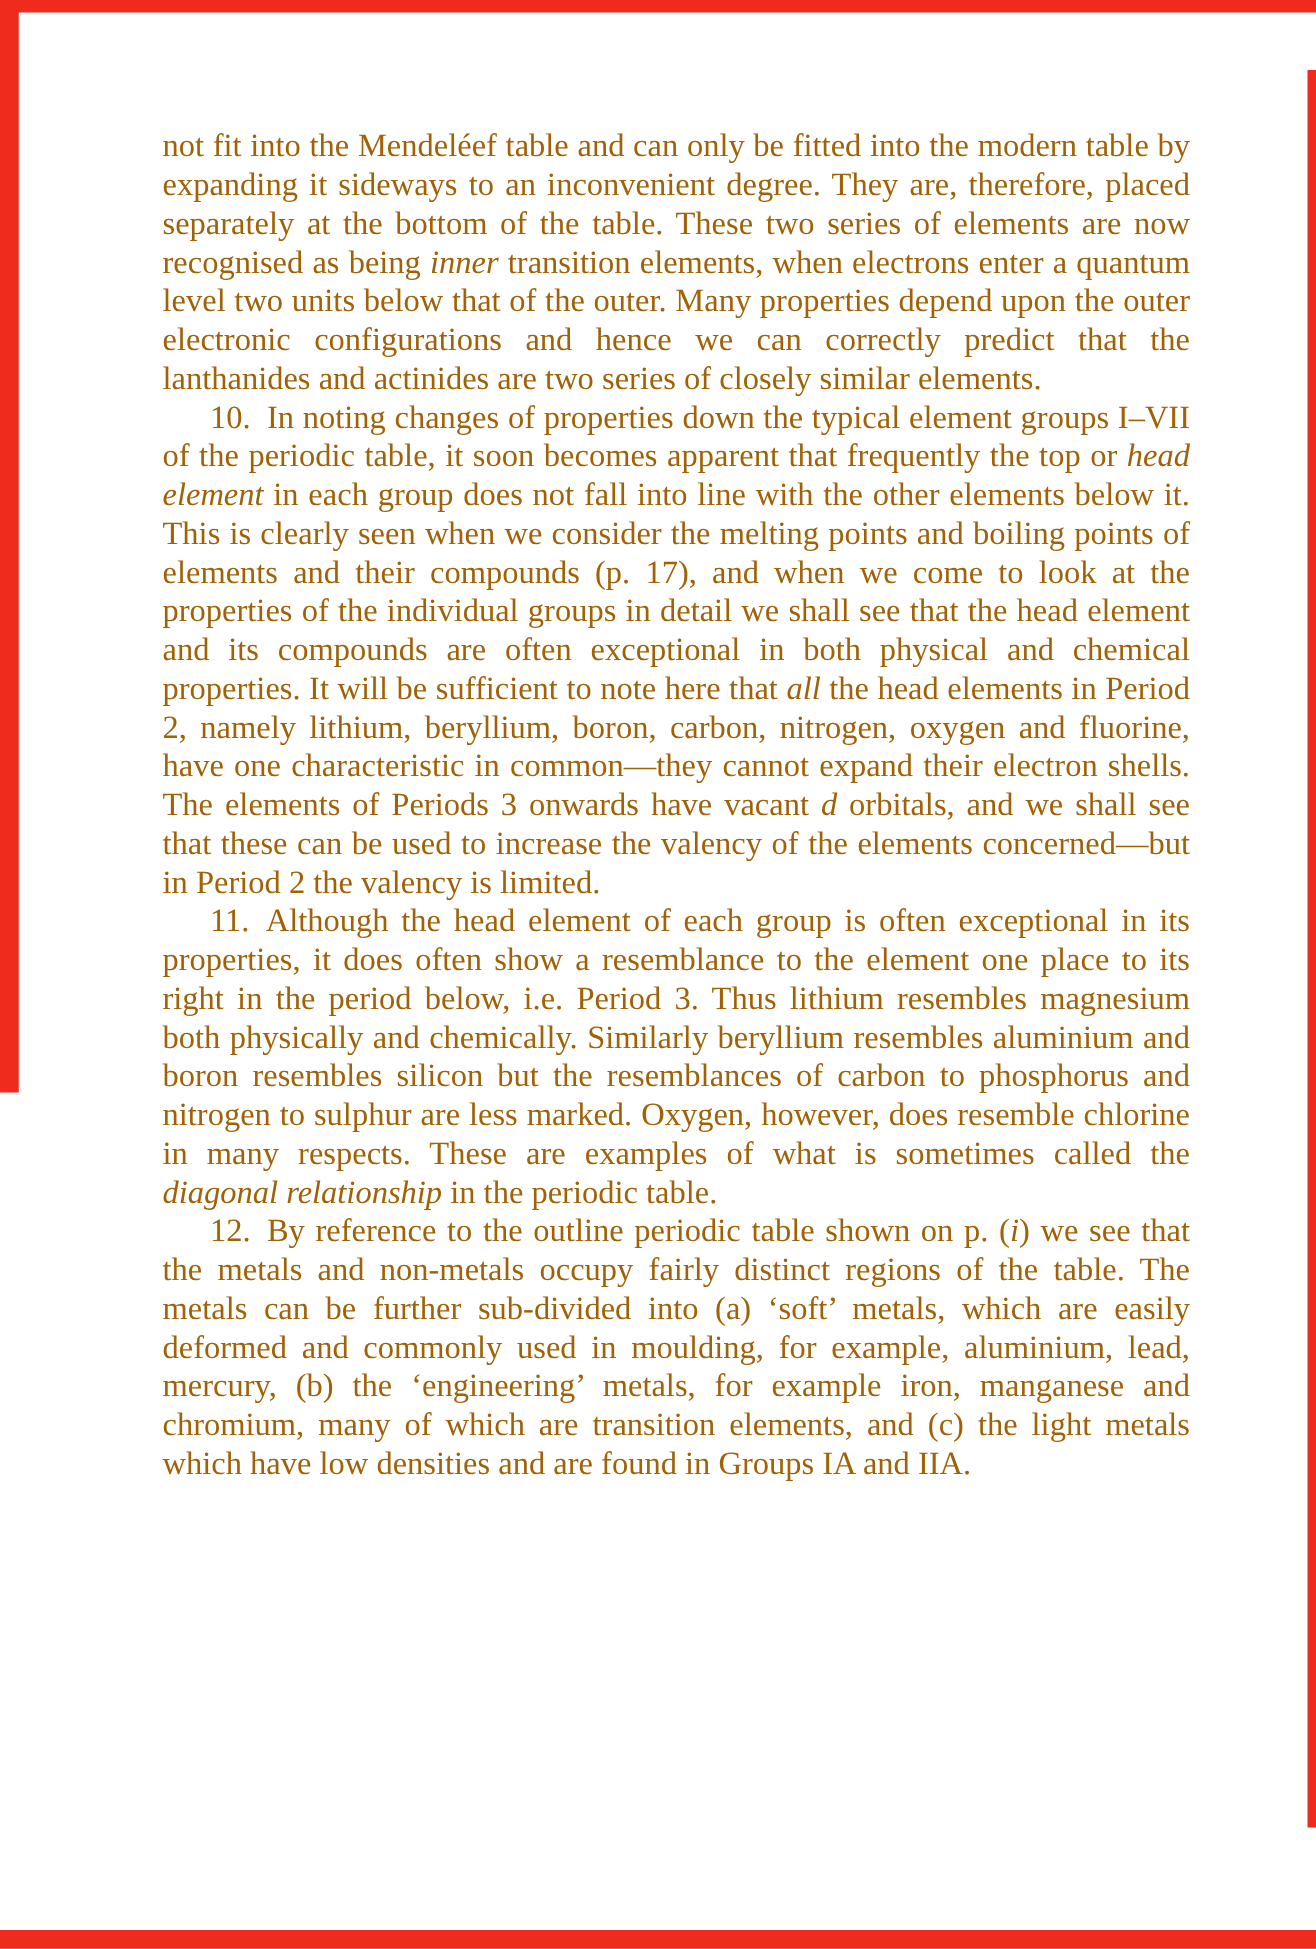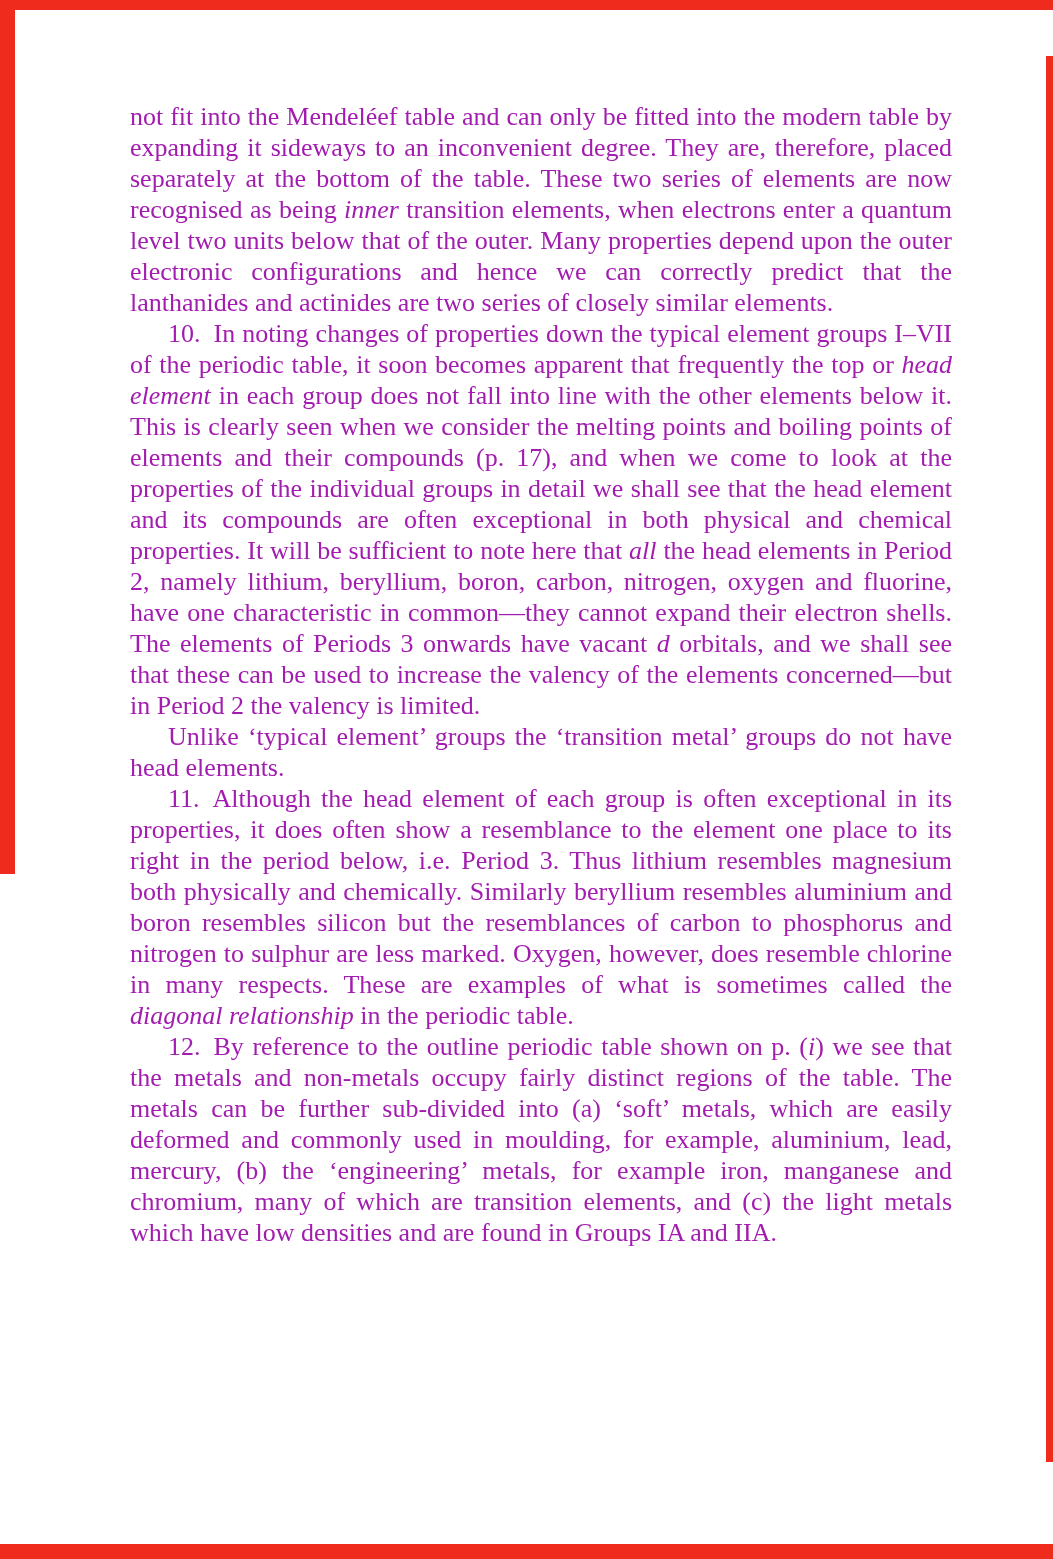--- a/index.html
+++ b/index.html
@@ -49,20 +49,19 @@
 </head>
 <body>
 
 <div class="page">
   <div class="redbar top" style="background: rgb(238, 43, 28);"></div>
   <div class="redbar left" style="background: rgb(238, 43, 28);"></div>
   <div class="redbar right" style="background: rgb(238, 43, 28);"></div>
   <div class="redbar bottom" style="background: rgb(238, 43, 28);"></div>
 
 
-  <div class="text-body" id="text-body" style="color: #a21caf;">
+  <div class="text-body" id="text-body" style="color: #a16207;">
       <p><span>not fit into the Mendeléef table and can only be fitted into the modern table by expanding it sideways to an inconvenient degree. They are, therefore, placed separately at the bottom of the table. These two series of elements are now recognised as being </span><em>inner</em><span> transition elements, when electrons enter a quantum level two units below that of the outer. Many properties depend upon the outer electronic configurations and hence we can correctly predict that the lanthanides and actinides are two series of closely similar elements.</span></p>
       <p class="indent space"><span>10. In noting changes of properties down the typical element groups I–VII of the periodic table, it soon becomes apparent that frequently the top or </span><em>head element</em><span> in each group does not fall into line with the other elements below it. This is clearly seen when we consider the melting points and boiling points of elements and their compounds (p. 17), and when we come to look at the properties of the individual groups in detail we shall see that the head element and its compounds are often exceptional in both physical and chemical properties. It will be sufficient to note here that </span><em>all</em><span> the head elements in Period 2, namely lithium, beryllium, boron, carbon, nitrogen, oxygen and fluorine, have one characteristic in common—they cannot expand their electron shells. The elements of Periods 3 onwards have vacant </span><em>d</em><span> orbitals, and we shall see that these can be used to increase the valency of the elements concerned—but in Period 2 the valency is limited.</span></p>
-      <p class="indent"><span>Unlike ‘typical element’ groups the ‘transition metal’ groups do not have head elements.</span></p>
       <p class="indent space"><span>11. Although the head element of each group is often exceptional in its properties, it does often show a resemblance to the element one place to its right in the period below, i.e. Period 3. Thus lithium resembles magnesium both physically and chemically. Similarly beryllium resembles aluminium and boron resembles silicon but the resemblances of carbon to phosphorus and nitrogen to sulphur are less marked. Oxygen, however, does resemble chlorine in many respects. These are examples of what is sometimes called the </span><em>diagonal relationship</em><span> in the periodic table.</span></p>
       <p class="indent space"><span>12. By reference to the outline periodic table shown on p. (</span><em>i</em><span>) we see that the metals and non-metals occupy fairly distinct regions of the table. The metals can be further sub-divided into (a) ‘soft’ metals, which are easily deformed and commonly used in moulding, for example, aluminium, lead, mercury, (b) the ‘engineering’ metals, for example iron, manganese and chromium, many of which are transition elements, and (c) the light metals which have low densities and are found in Groups IA and IIA.</span></p>
     </div>
 </div>
 
 </body></html>

